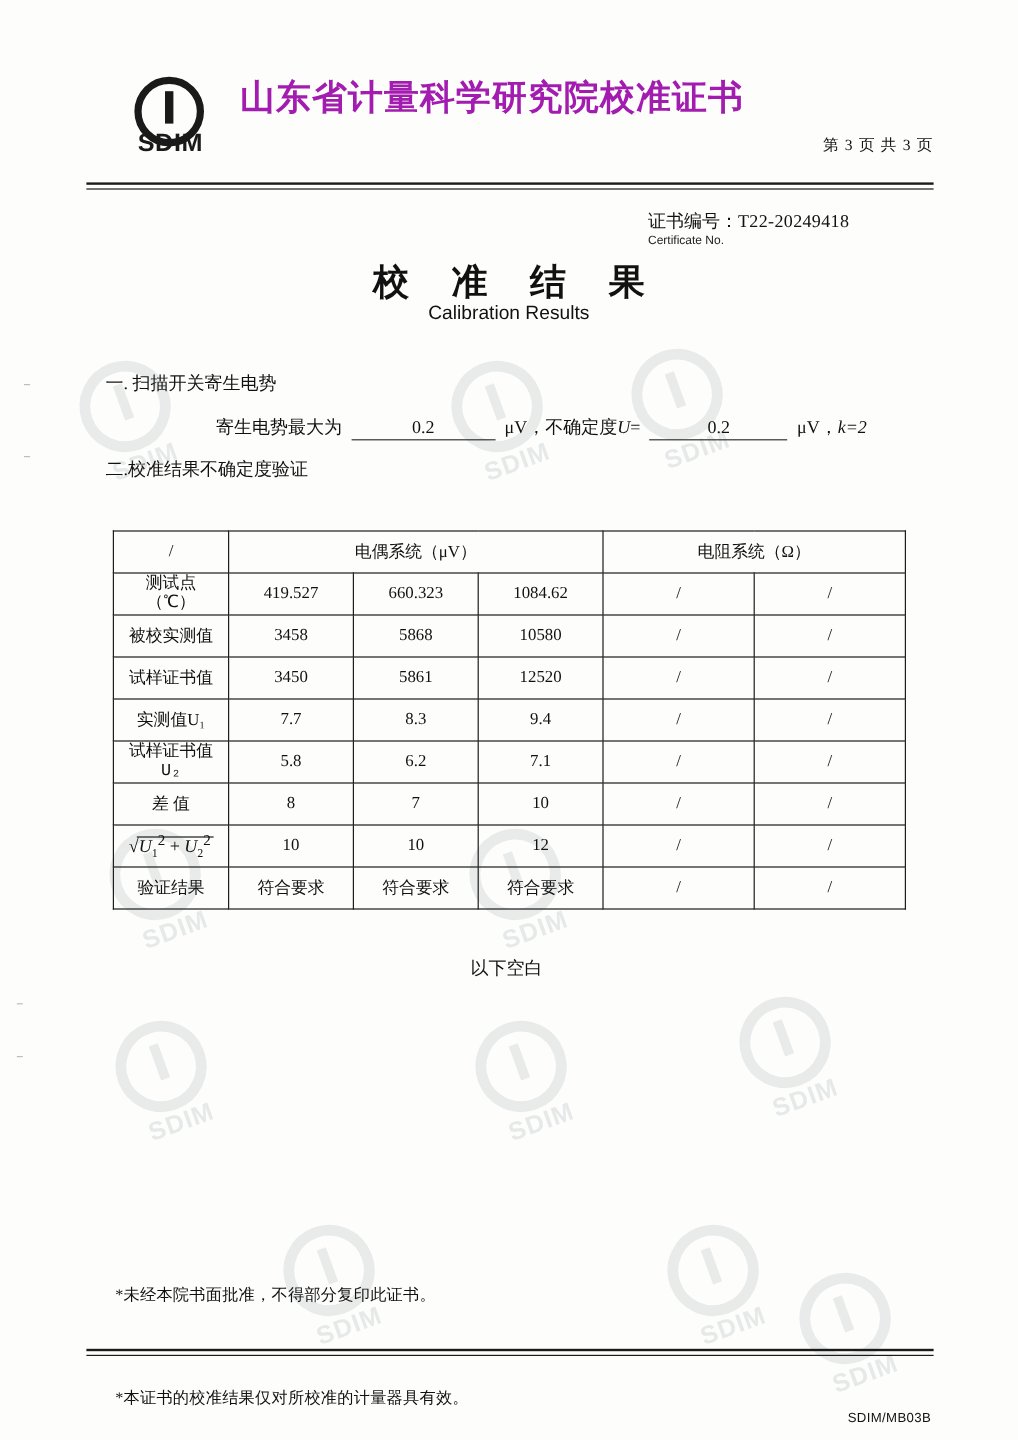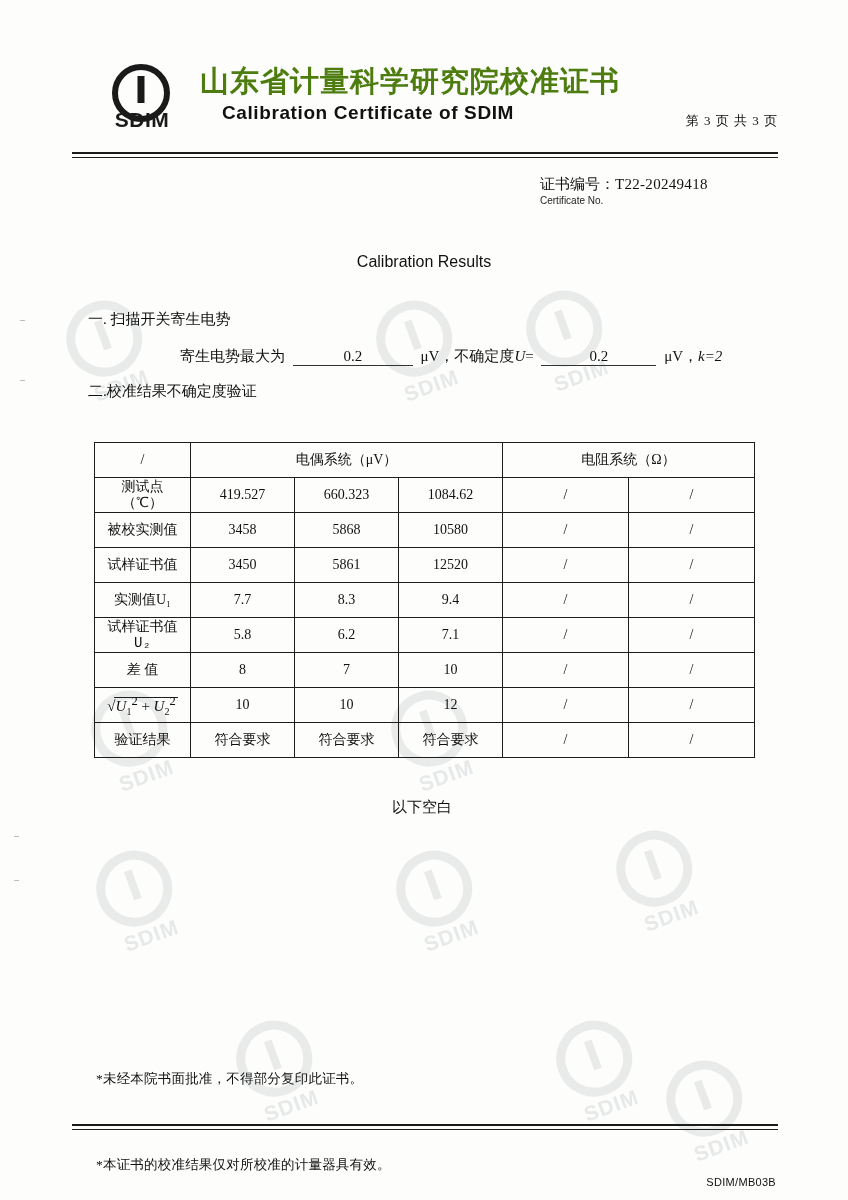--- a/index.html
+++ b/index.html
@@ -108,21 +108,21 @@
     letter-spacing: .5px;
     color: #1a1a1a;
   }
   .title-cn {
     position: absolute;
     left: 128px;
     top: 0px;
     font-size: 29px;
     font-weight: bold;
     letter-spacing: 1px;
-    color: #4d7c0f;
+    color: #a21caf;
     white-space: nowrap;
   }
   .title-en {
     position: absolute;
     left: 150px;
     top: 40px;
     font-family: "Liberation Sans", sans-serif;
     font-size: 19px;
     font-weight: bold;
     letter-spacing: .6px;
@@ -380,32 +380,32 @@
     <span class="ring"></span>
     <span class="txt">SDIM</span>
   </div>
 
   <div class="header">
     <div class="logo">
       <div class="circle"></div>
       <div class="sdim">SDIM</div>
     </div>
     <div class="title-cn">山东省计量科学研究院校准证书</div>
-    <div class="title-en">Calibration Certificate of SDIM</div>
     <div class="page-no">第 3 页 共 3 页</div>
   </div>
   <div class="rule-double"></div>
 
   <div class="cert-block">
     <div class="cert-line1">
       <span>证书编号：</span><span class="num">T22-20249418</span>
     </div>
     <div class="cert-line2">Certificate No.</div>
   </div>
 
+  <div class="main-title">校 准 结 果</div>
   <div class="main-title-en">Calibration Results</div>
 
   <div class="sec1">一. 扫描开关寄生电势</div>
 
   <div class="parasitic-line">
     <span>寄生电势最大为</span>
     <span class="fill">0.2</span>
     <span>μV，不确定度</span><span class="ital">U</span><span>=</span>
     <span class="fill2">0.2</span>
     <span>μV，</span><span class="ital">k=2</span>

